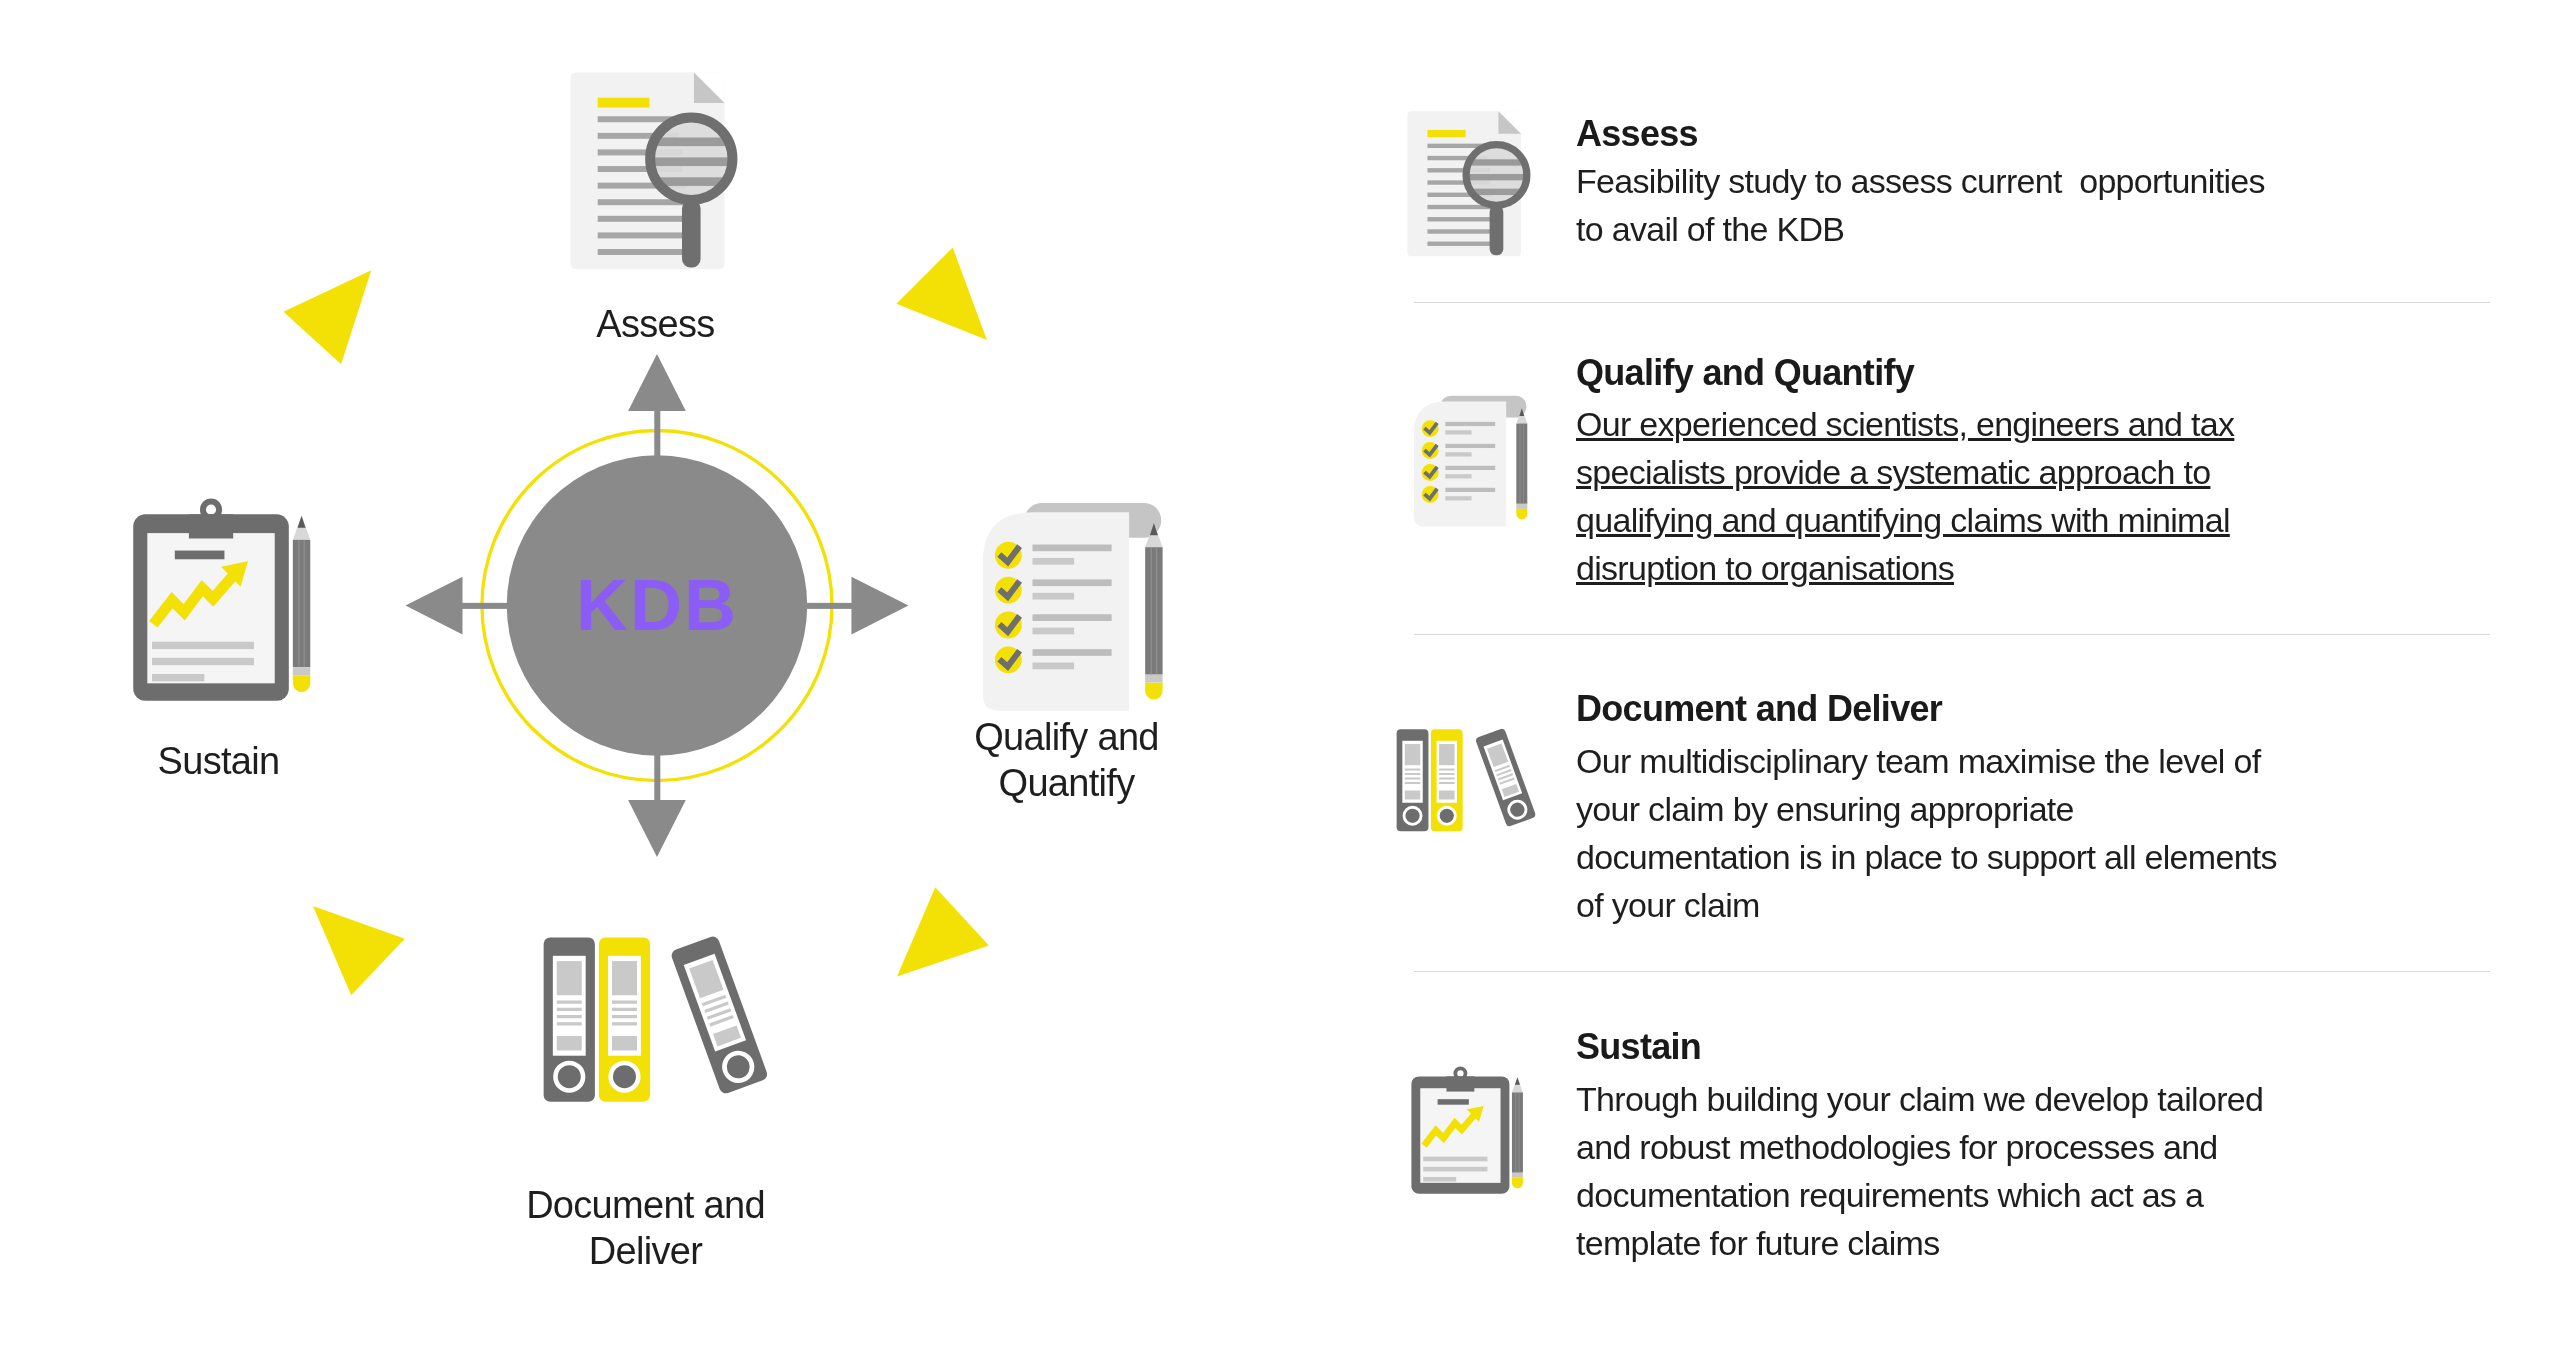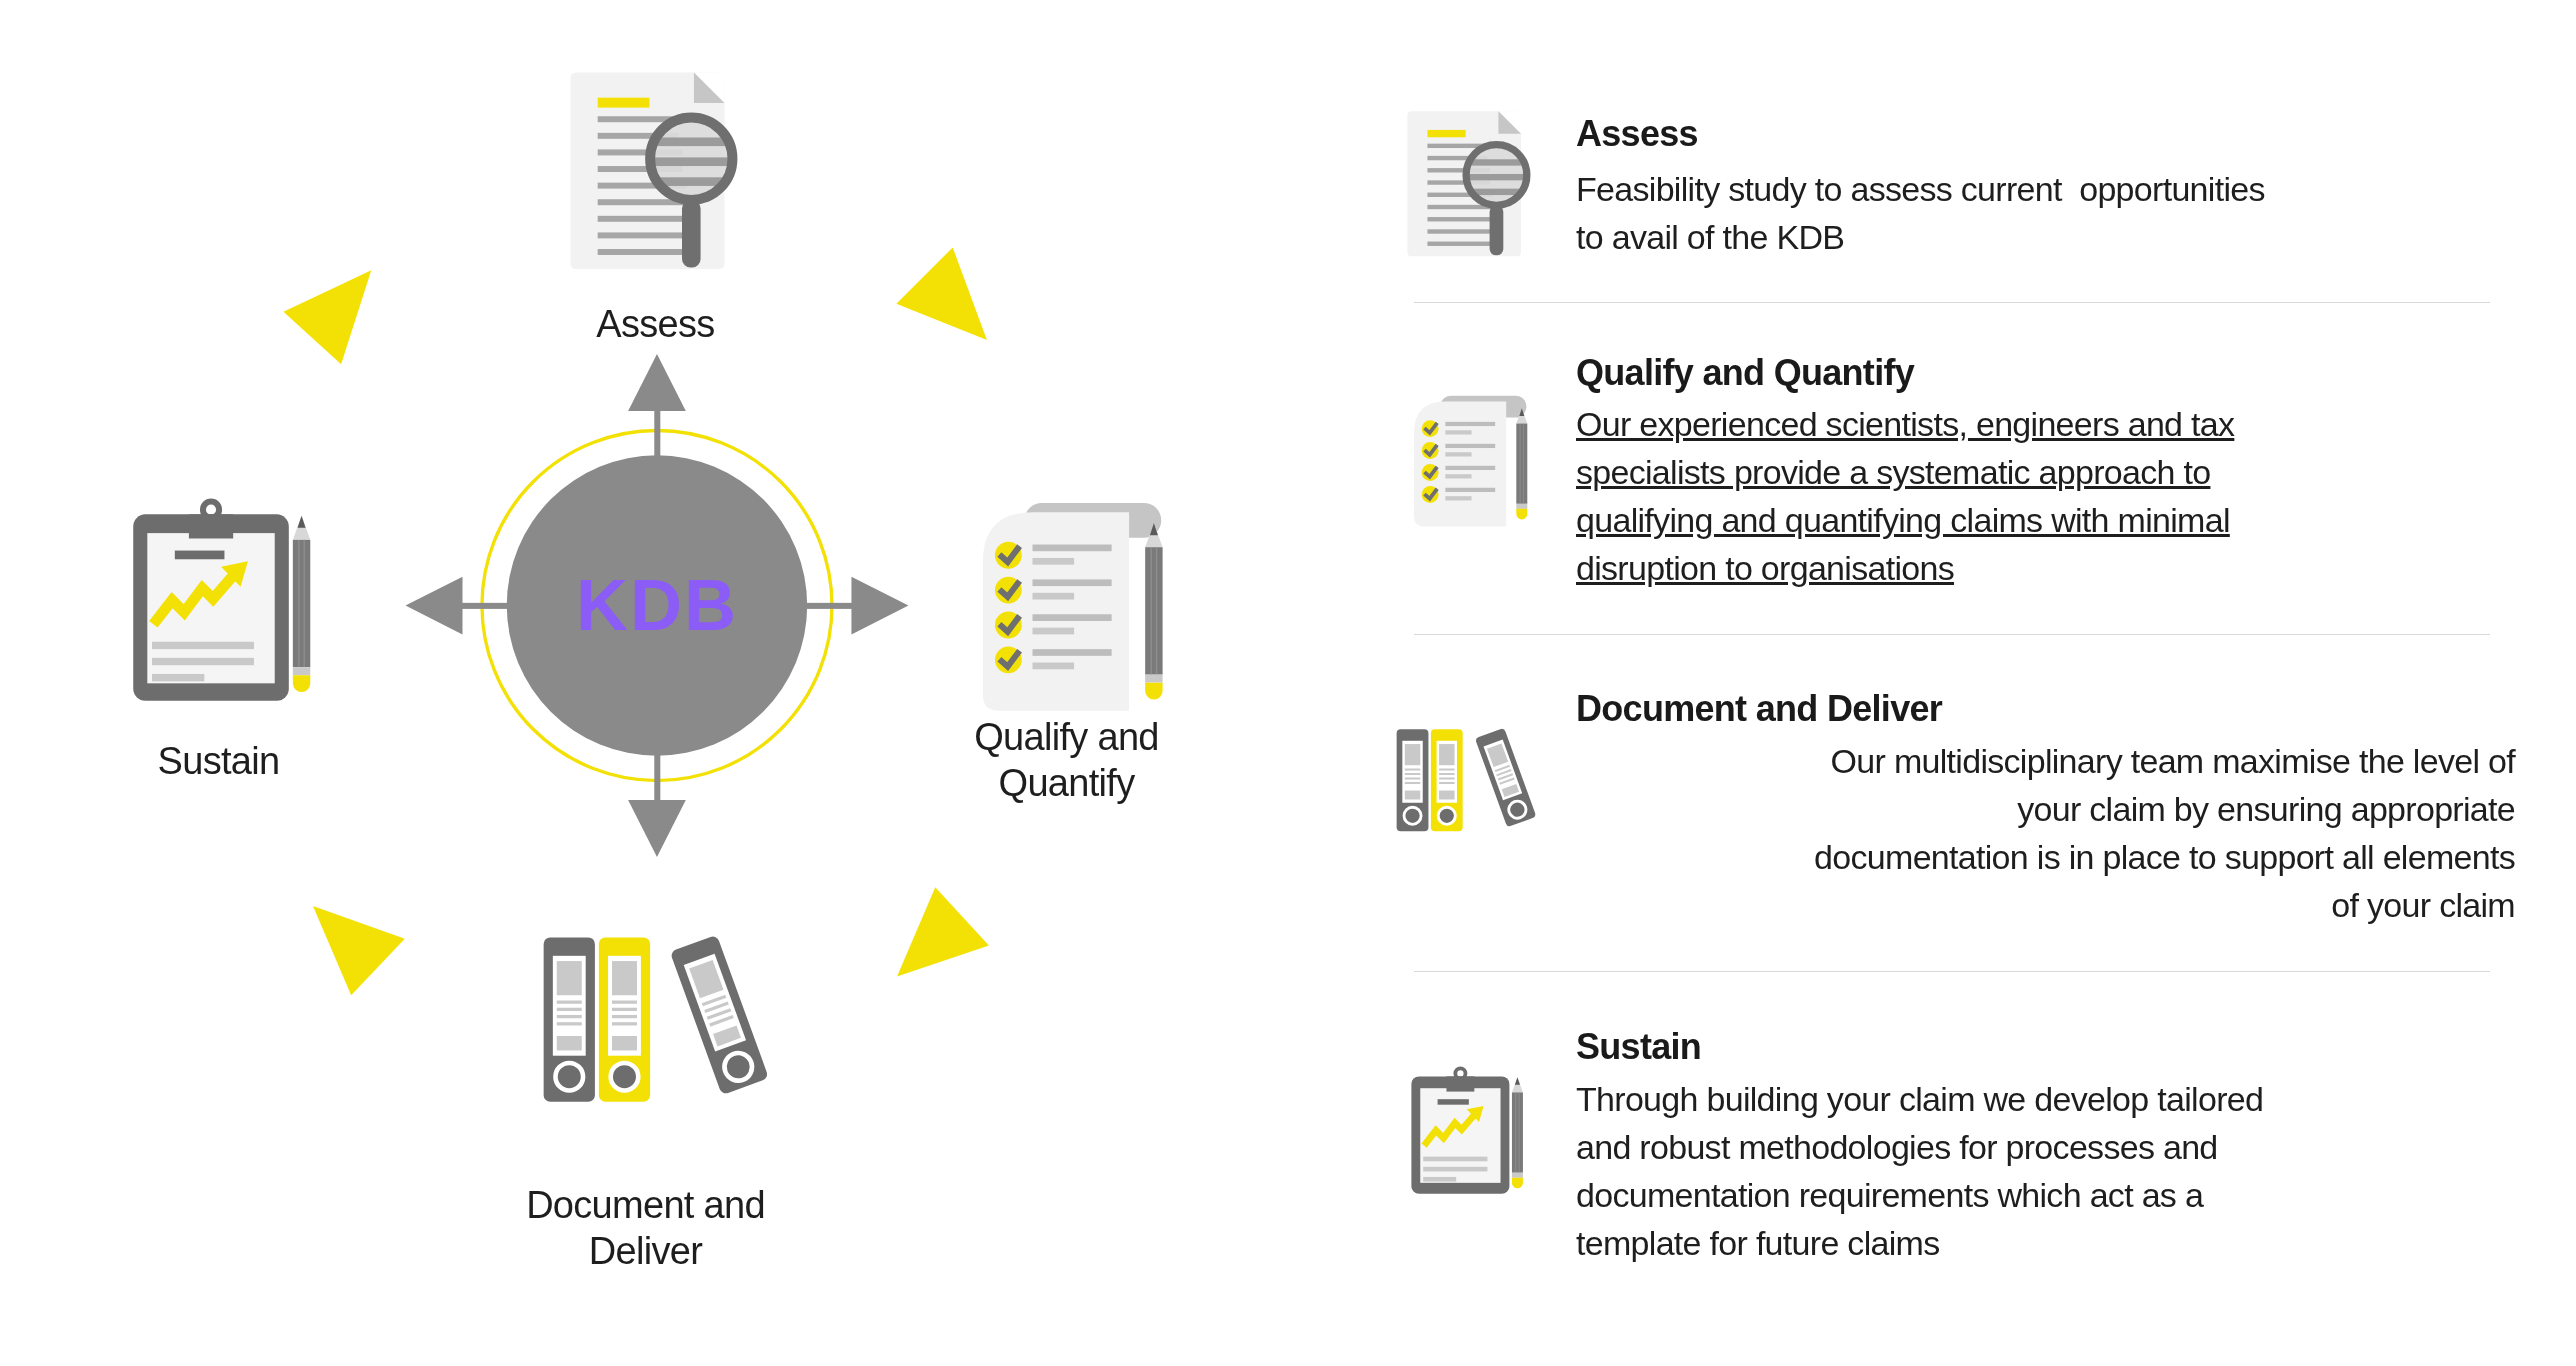--- a/index.html
+++ b/index.html
@@ -197,33 +197,33 @@
 
 <div class="dlabel" style="left:488px;top:301px;width:335px;">Assess</div>
 <div class="dlabel" style="left:899px;top:714px;width:335px;">Qualify and
 Quantify</div>
 <div class="dlabel" style="left:51px;top:738px;width:335px;">Sustain</div>
 <div class="dlabel" style="left:478px;top:1182px;width:335px;">Document and
 Deliver</div>
 
 <div>
   <div class="sec-title" style="top:113px;">Assess</div>
-  <div class="sec-body" style="top:157px;margin-top:8px;">Feasibility study to assess current  opportunities
+  <div class="sec-body" style="top:157px;">Feasibility study to assess current  opportunities
 to avail of the KDB</div>
   <div class="divider" style="top:302px;"></div>
 
   <div class="sec-title" style="top:352px;">Qualify and Quantify</div>
   <div class="sec-body" style="top:400px;text-decoration:underline;">Our experienced scientists, engineers and tax
 specialists provide a systematic approach to
 qualifying and quantifying claims with minimal
 disruption to organisations</div>
   <div class="divider" style="top:634px;"></div>
 
   <div class="sec-title" style="top:688px;">Document and Deliver</div>
-  <div class="sec-body" style="top:737px;text-align:right;">Our multidisciplinary team maximise the level of
+  <div class="sec-body" style="top:737px;">Our multidisciplinary team maximise the level of
 your claim by ensuring appropriate
 documentation is in place to support all elements
 of your claim</div>
   <div class="divider" style="top:971px;"></div>
 
   <div class="sec-title" style="top:1026px;">Sustain</div>
   <div class="sec-body" style="top:1075px;">Through building your claim we develop tailored
 and robust methodologies for processes and
 documentation requirements which act as a
 template for future claims</div>

